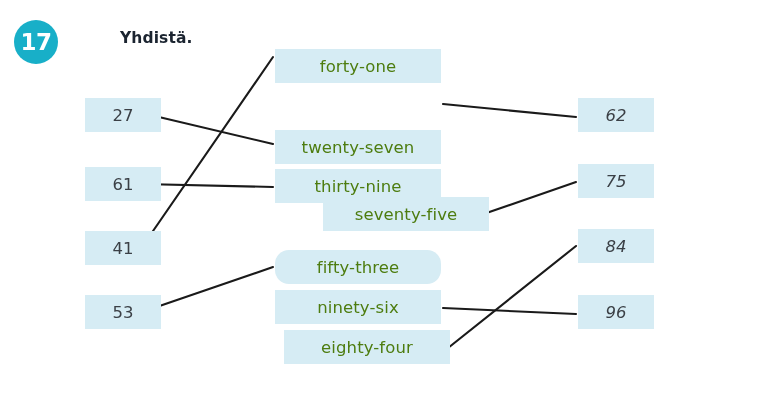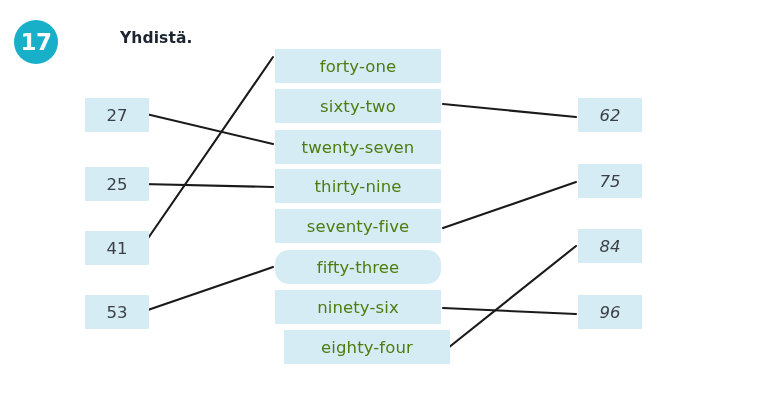--- a/index.html
+++ b/index.html
@@ -83,21 +83,21 @@
     height: 34px;
     justify-content: center;
   }
   .word-box span {
     font-family: "DejaVu Sans", sans-serif;
     font-size: 16.5px;
     color: #4d7c0f;
     letter-spacing: 0.1px;
   }
   .num-box {
-    width: 64px;
+    width: 76px;
     height: 34px;
     justify-content: center;
   }
   .num-box span {
     font-family: "DejaVu Sans", sans-serif;
     font-size: 16.5px;
     color: #3B4046;
   }
   .num-left  { left: 85px; }
   .num-right { left: 578px; font-style: italic; }
@@ -127,41 +127,38 @@
   <div id="left-col"></div>
 
   <div id="word-col"></div>
 
   <div id="right-col"></div>
 
 <div class="box num-box num-left" style="top: 98px;">
       <span>27</span>
     </div>
     <div class="box num-box num-left" style="top: 167px;">
-      <span>25</span>
+      <span>61</span>
     </div>
     <div class="box num-box num-left" style="top: 231px;">
       <span>41</span>
     </div>
     <div class="box num-box num-left" style="top: 295px;">
       <span>53</span>
     </div>
     <div class="box word-box" style="top: 49px;">
       <span>forty-one</span>
     </div>
-    <div class="box word-box" style="top: 89px;">
-      <span>sixty-two</span>
-    </div>
     <div class="box word-box" style="top: 130px;">
       <span>twenty-seven</span>
     </div>
     <div class="box word-box" style="top: 169px;">
       <span>thirty-nine</span>
     </div>
-    <div class="box word-box" style="top: 209px;">
+    <div class="box word-box" style="top: 197px; margin-left: 48px;">
       <span>seventy-five</span>
     </div>
     <div class="box word-box" style="top: 250px; border-radius: 14px;">
       <span>fifty-three</span>
     </div>
     <div class="box word-box" style="top: 290px;">
       <span>ninety-six</span>
     </div>
     <div class="box word-box" style="top: 330px; margin-left: 9px;">
       <span>eighty-four</span>

